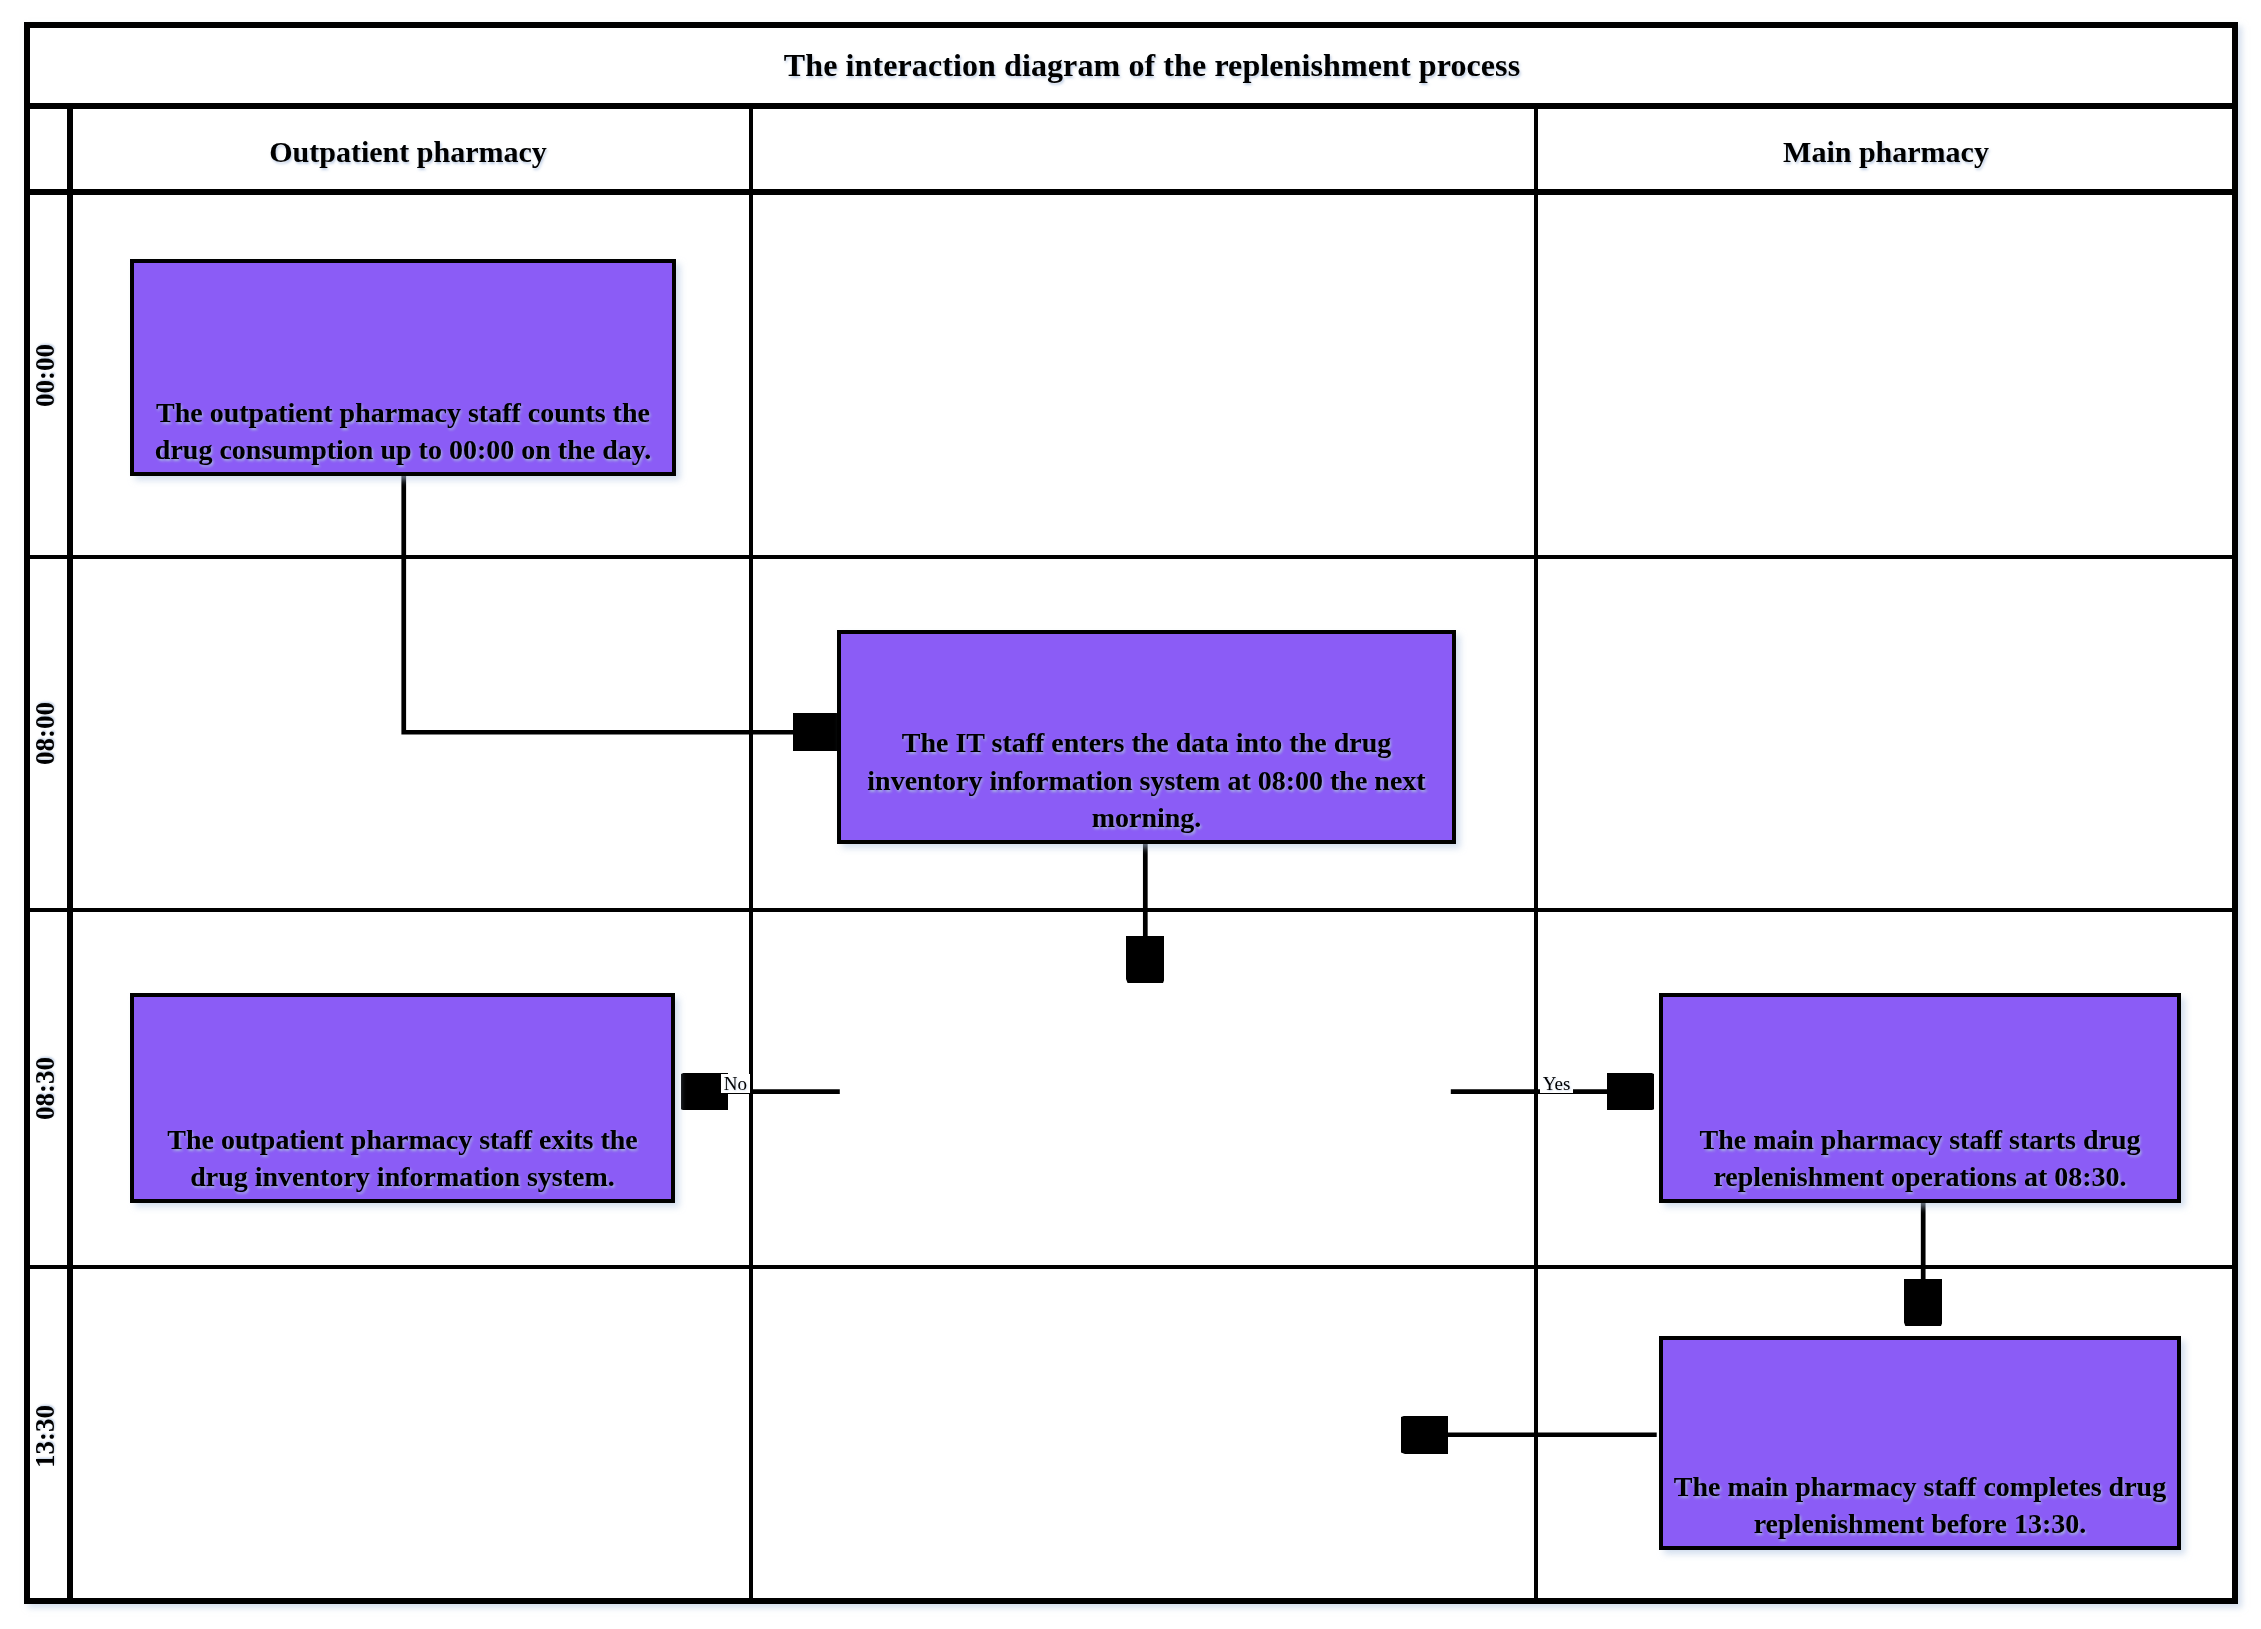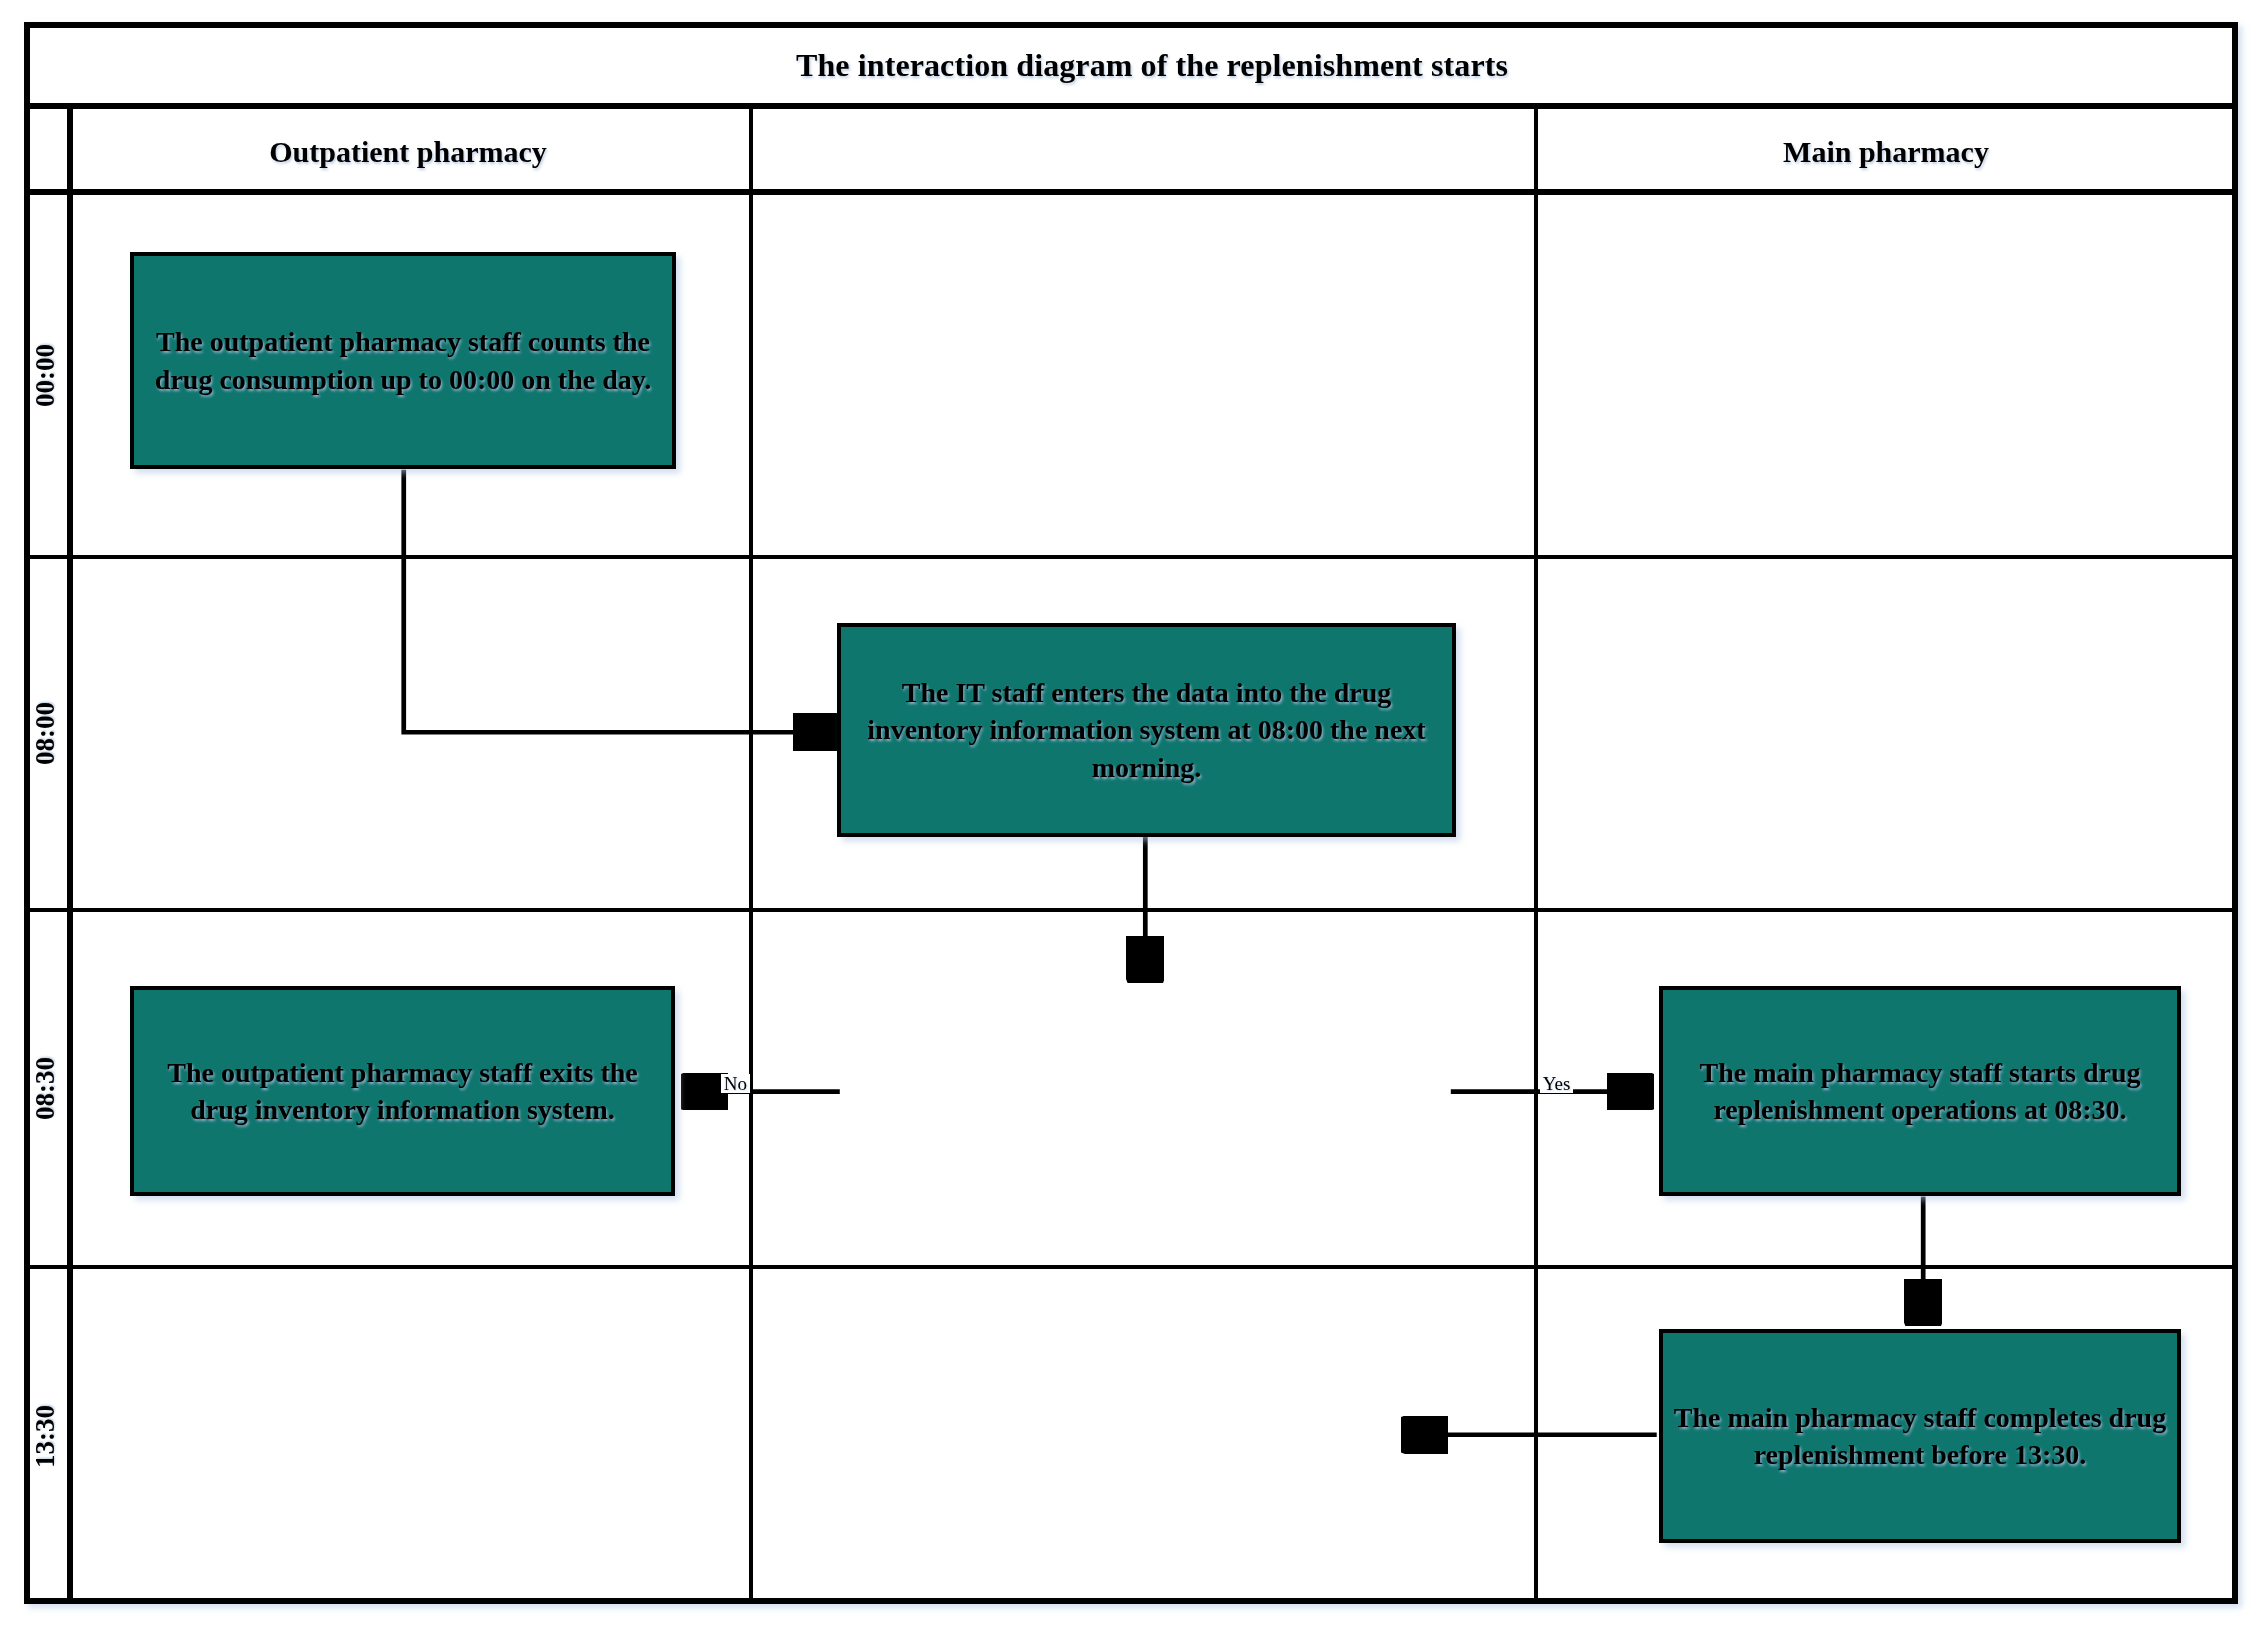--- a/index.html
+++ b/index.html
@@ -70,28 +70,29 @@
     transform:rotate(-90deg);
     white-space:nowrap;
     display:block;
     text-shadow:1.3px 1.3px 2px rgba(170,190,220,0.7);
   }
 
   
   .pbox{
     position:absolute;
     border:4.7px solid #000000;
-    background:#0f766e;
+    background:#8b5cf6;
     box-sizing:border-box;
-    display:flex; align-items:center; justify-content:center;
+    display:flex; align-items:flex-end; justify-content:center;
     text-align:center;
     font-size:28px; font-weight:bold;
     line-height:1.33;
     padding:4px 10.8px;
     box-shadow:4.7px 5.4px 6.7px rgba(178,198,226,0.6);
+    margin-top:7px;
   }
   .pbox .txt{
     text-shadow:1.3px 2px 2.7px rgba(168,190,222,0.85);
   }
 
   
   .decision{
     position:absolute;
   }
   .decision svg{
@@ -141,21 +142,21 @@
   <div class="rule-h thin" style="left:23.6px; top:555px; width:2214px;"></div>
   <div class="rule-h thin" style="left:23.6px; top:908px; width:2214px;"></div>
   <div class="rule-h thin" style="left:23.6px; top:1265px; width:2214px;"></div>
 
   <div class="rule-v" style="left:67px; top:103px; height:1501px;"></div>
 
   <div class="rule-v thin" style="left:749px; top:109px; height:1495px;"></div>
   <div class="rule-v thin" style="left:1534px; top:109px; height:1495px;"></div>
 
   <div class="diagram-title">
-    <span>The interaction diagram of the replenishment starts</span>
+    <span>The interaction diagram of the replenishment process</span>
   </div>
 
   <div class="lane-head" style="left:67px; width:682px;">
     <span>Outpatient pharmacy</span>
   </div>
   <div class="lane-head" style="left:1534px; width:704px;">
     <span>Main pharmacy</span>
   </div>
 
   <div class="time-label" style="top:195px; height:360px;">

